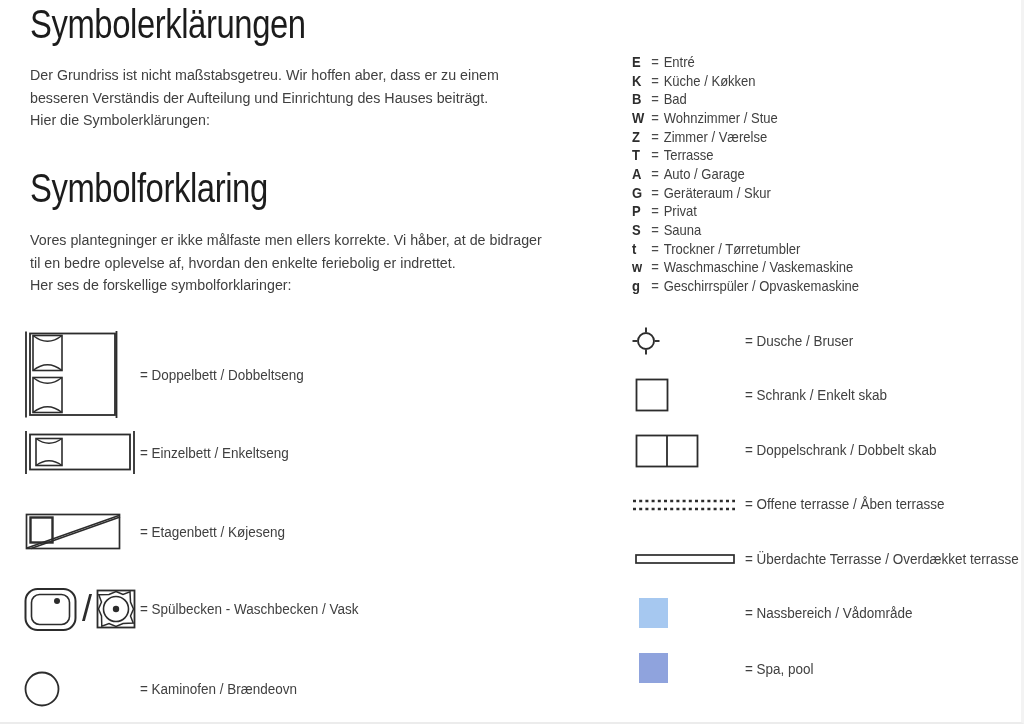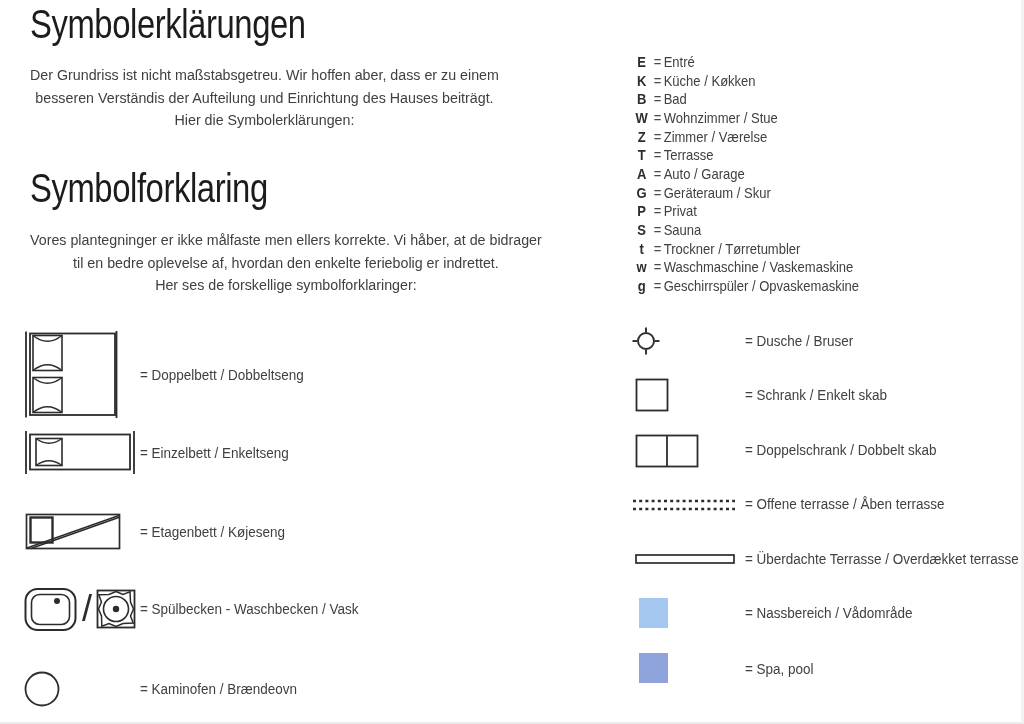--- a/index.html
+++ b/index.html
@@ -8,21 +8,20 @@
     background: #ffffff;
     font-family: "Liberation Sans", sans-serif;
     overflow: hidden;
     position: relative;
   }
   .page {
     position: absolute; inset: 0;
     border-right: 3px solid #f3f3f3;
     border-bottom: 2px solid #ececec;
     box-sizing: border-box;
-    text-align: center;
   }
   .h1 {
     position: absolute;
     font-size: 40px;
     font-weight: 400;
     color: #1c1c1c;
     letter-spacing: -0.5px;
     transform: scaleX(0.82);
     transform-origin: 0 0;
     white-space: nowrap;

